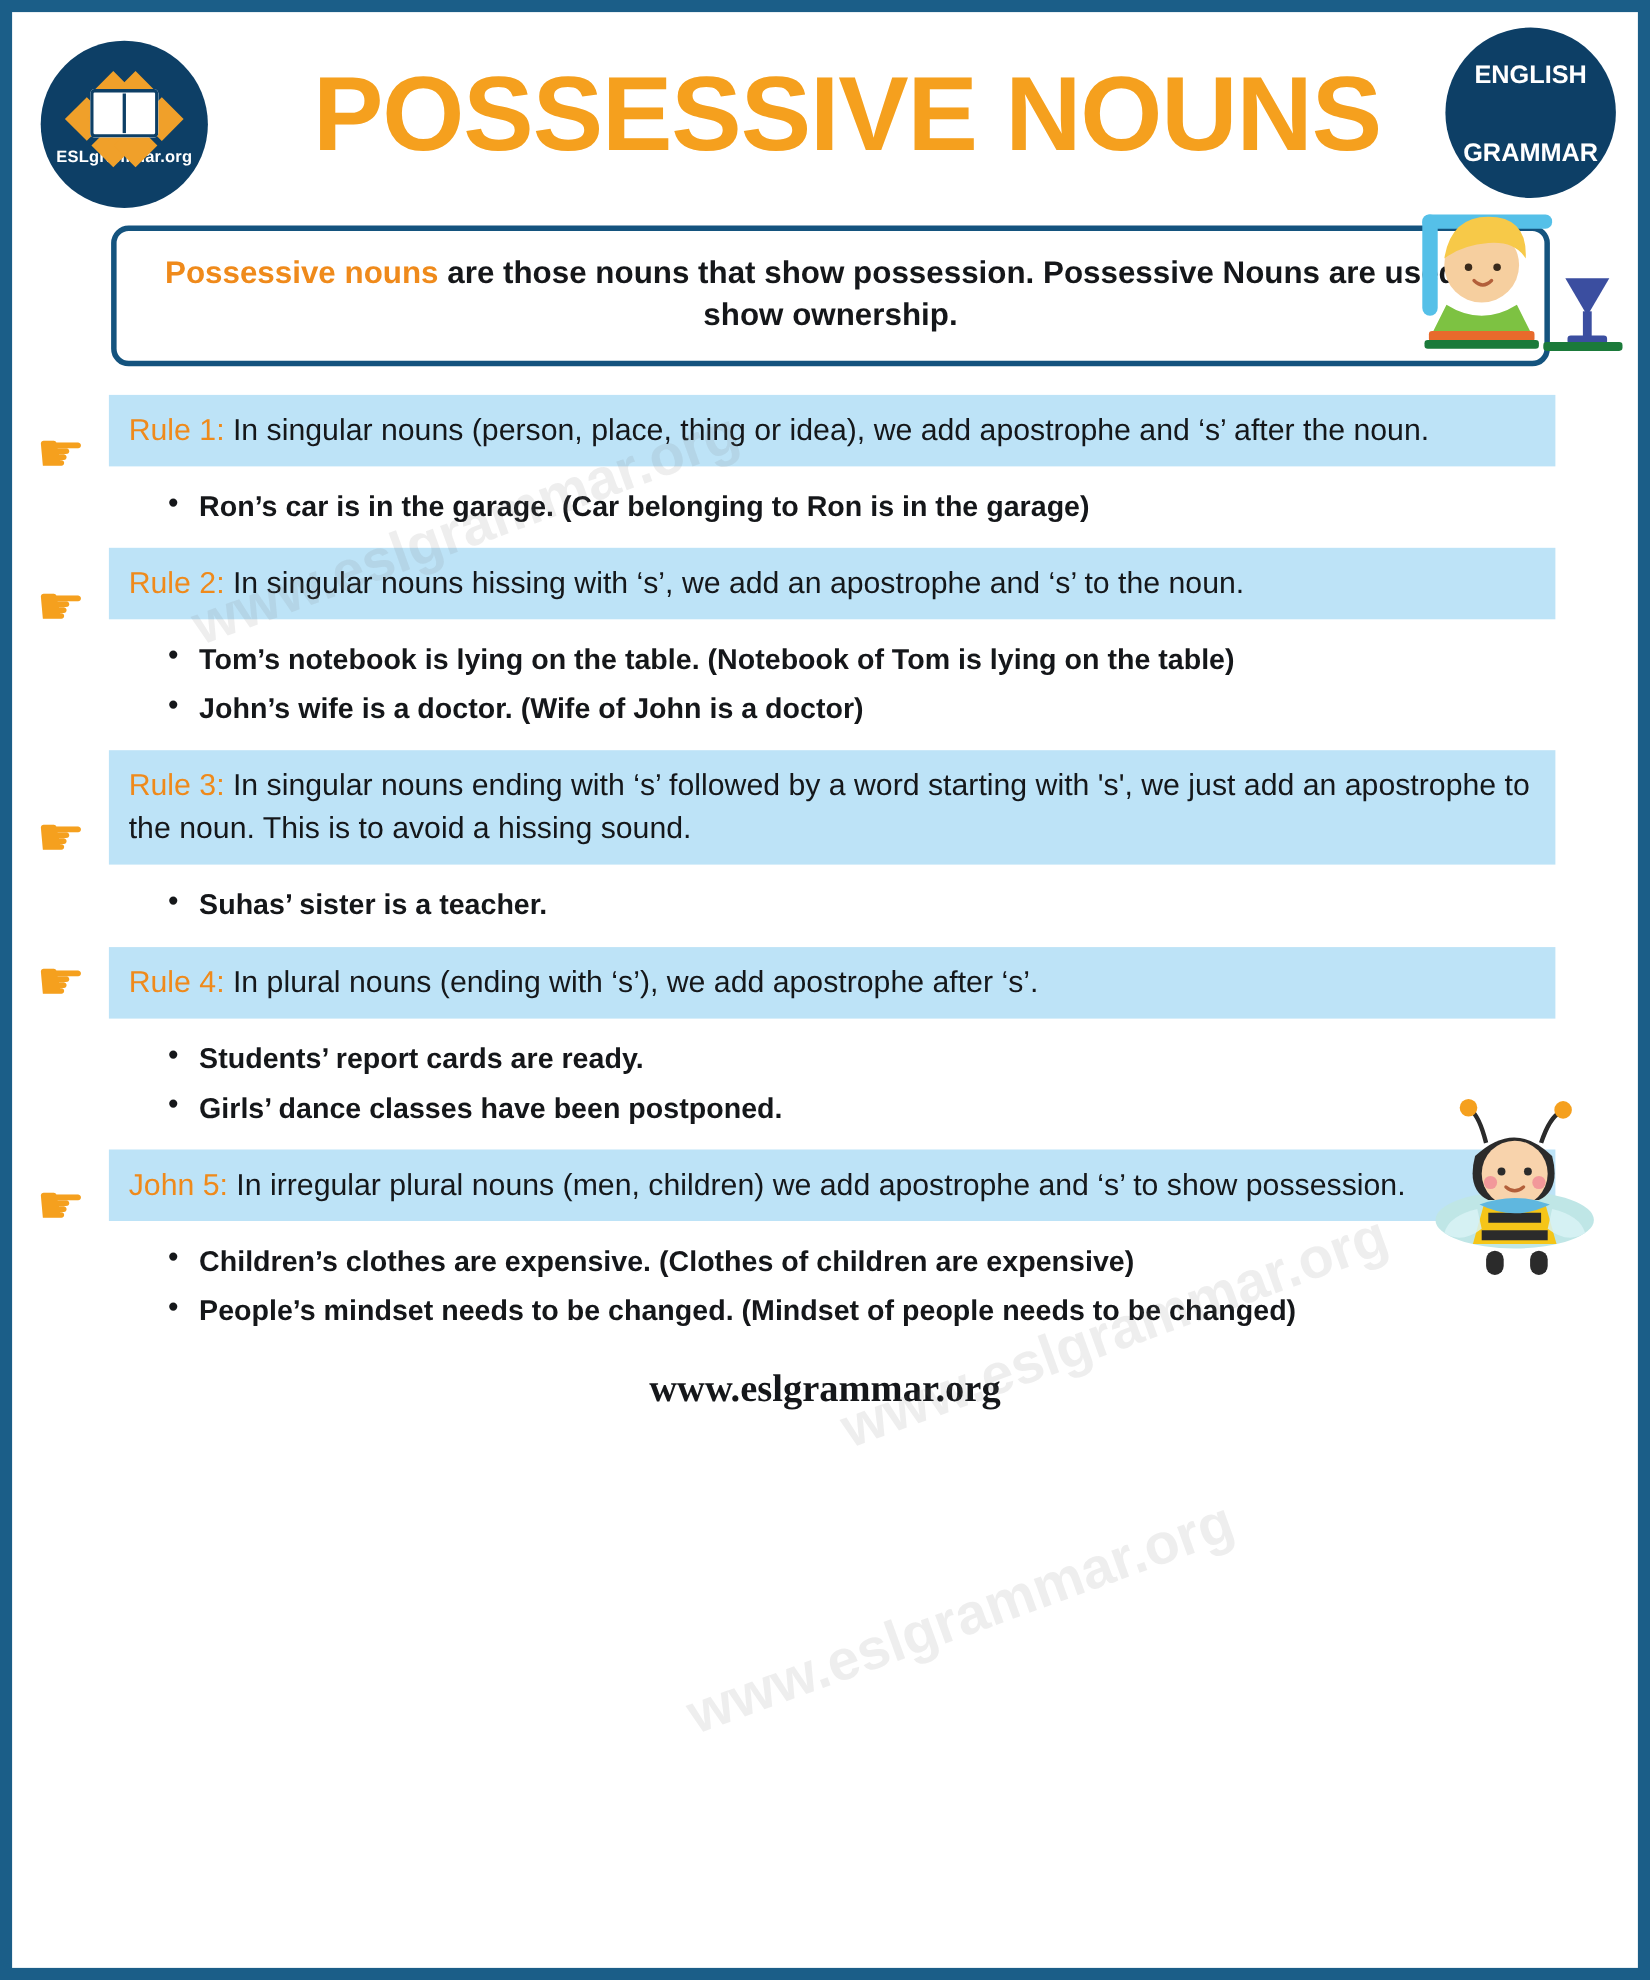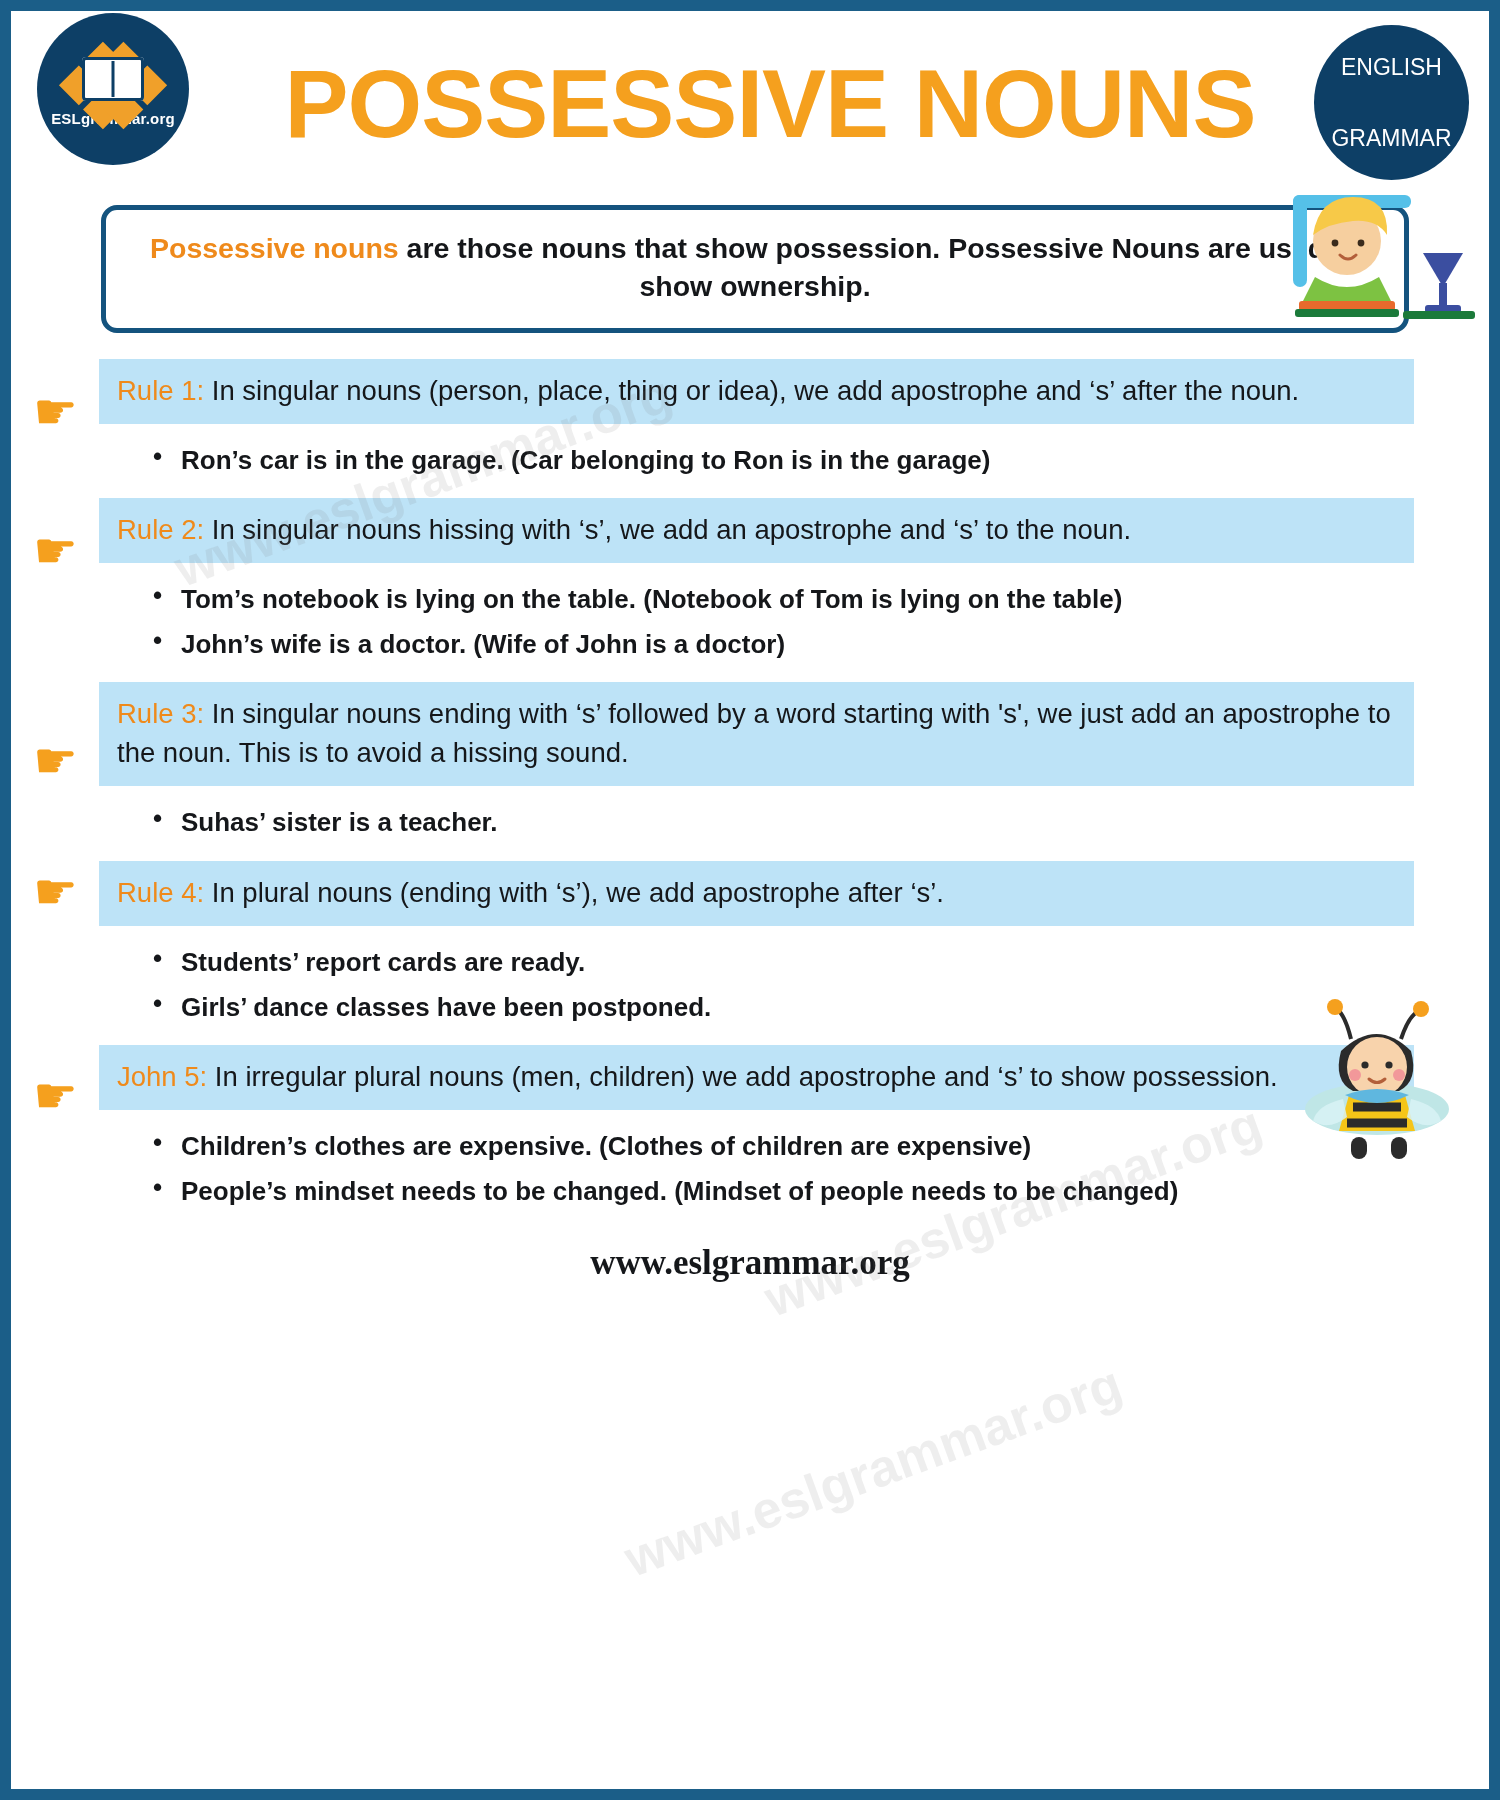--- a/index.html
+++ b/index.html
@@ -25,21 +25,21 @@
   .header {
     position: relative;
     height: 186px;
     display: flex;
     align-items: center;
     justify-content: center;
   }
   .logo-badge {
     position: absolute;
     left: 26px;
-    top: 2px;
+    top: 26px;
     width: 152px;
     height: 152px;
     border-radius: 50%;
     background: #0d3f66;
     display: flex;
     flex-direction: column;
     align-items: center;
     justify-content: center;
   }
   .logo-book {
@@ -94,21 +94,21 @@
     width: 155px;
     height: 155px;
     border-radius: 50%;
     background: #0d3f66;
     color: #ffffff;
     display: flex;
     flex-direction: column;
     align-items: center;
     justify-content: center;
     font-size: 23px;
-    font-weight: normal;
+    font-weight: bold;
     line-height: 1.22;
     text-align: center;
     gap: 42px;
   }
   
   .intro-wrap {
     position: relative;
     margin: 8px 80px 0 90px;
   }
   .intro-box {

